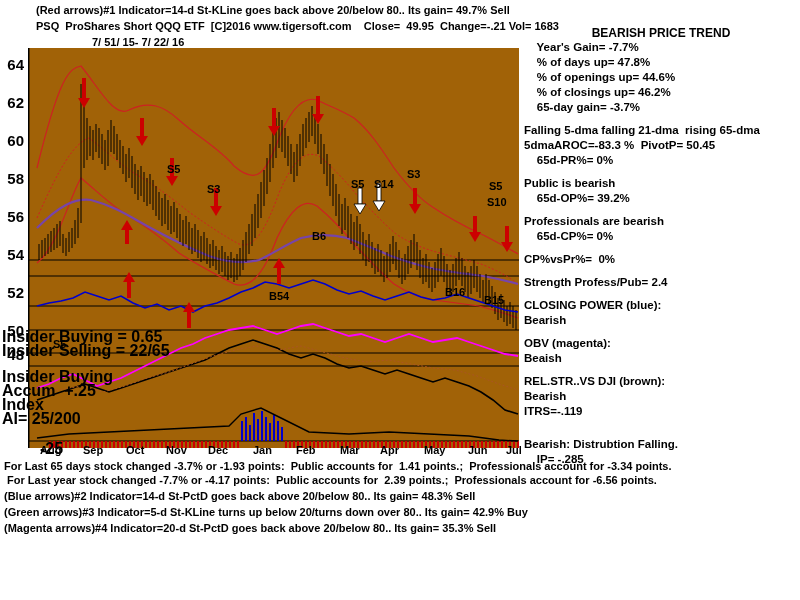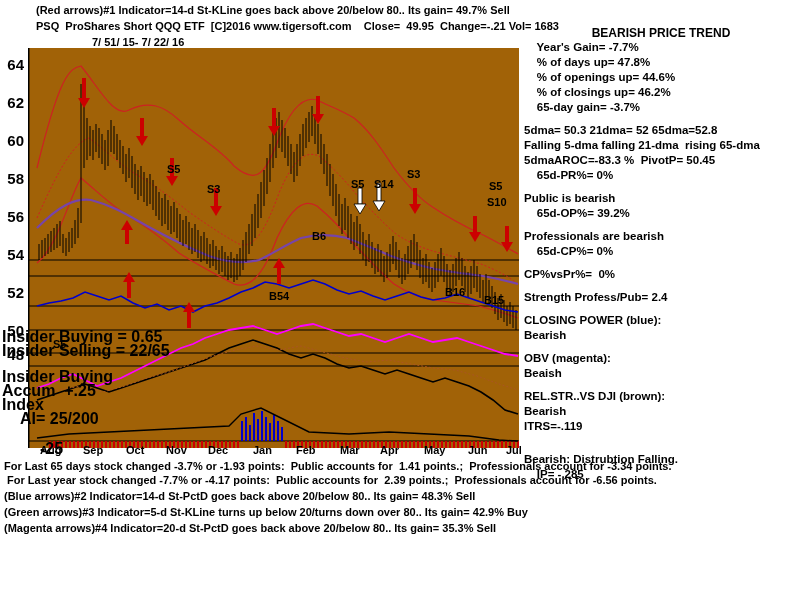--- a/index.html
+++ b/index.html
@@ -506,31 +506,30 @@
     <span class="xlab" style="left:440px">Jun</span>
     <span class="xlab" style="left:478px">Jul</span>
   </div>
   <div class="lann" style="left:40px;top:440px">-25</div>
 
   <div class="lann" style="left:2px;top:328px">Insider Buying = 0.65</div>
   <div class="lann" style="left:2px;top:342px">Insider Selling = 22/65</div>
   <div class="lann" style="left:2px;top:368px">Insider Buying</div>
   <div class="lann" style="left:2px;top:382px">Accum  +.25</div>
   <div class="lann" style="left:2px;top:396px">Index</div>
-  <div class="lann" style="left:20px;top:410px">AI= 25/200</div>
+  <div class="lann" style="left:2px;top:410px">AI= 25/200</div>
 
   <div class="right">
     <div class="rtitle">BEARISH PRICE TREND</div>
     <div class="rline">    Year's Gain= -7.7%</div>
     <div class="rline">    % of days up= 47.8%</div>
     <div class="rline">    % of openings up= 44.6%</div>
     <div class="rline">    % of closings up= 46.2%</div>
     <div class="rline">    65-day gain= -3.7%</div>
     <div class="gap"></div>
-    <div class="rline">5dma= 50.3 21dma= 52 65dma=52.8</div>
     <div class="rline">Falling 5-dma falling 21-dma  rising 65-dma</div>
     <div class="rline">5dmaAROC=-83.3 %  PivotP= 50.45</div>
     <div class="rline">    65d-PR%= 0%</div>
     <div class="gap"></div>
     <div class="rline">Public is bearish</div>
     <div class="rline">    65d-OP%= 39.2%</div>
     <div class="gap"></div>
     <div class="rline">Professionals are bearish</div>
     <div class="rline">    65d-CP%= 0%</div>
     <div class="gap"></div>

